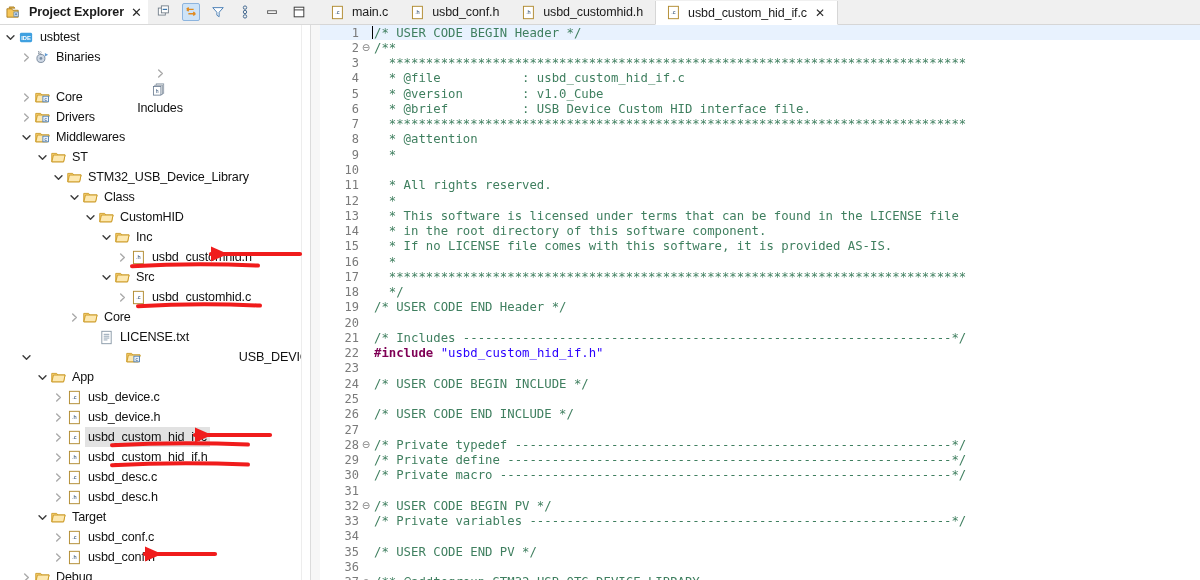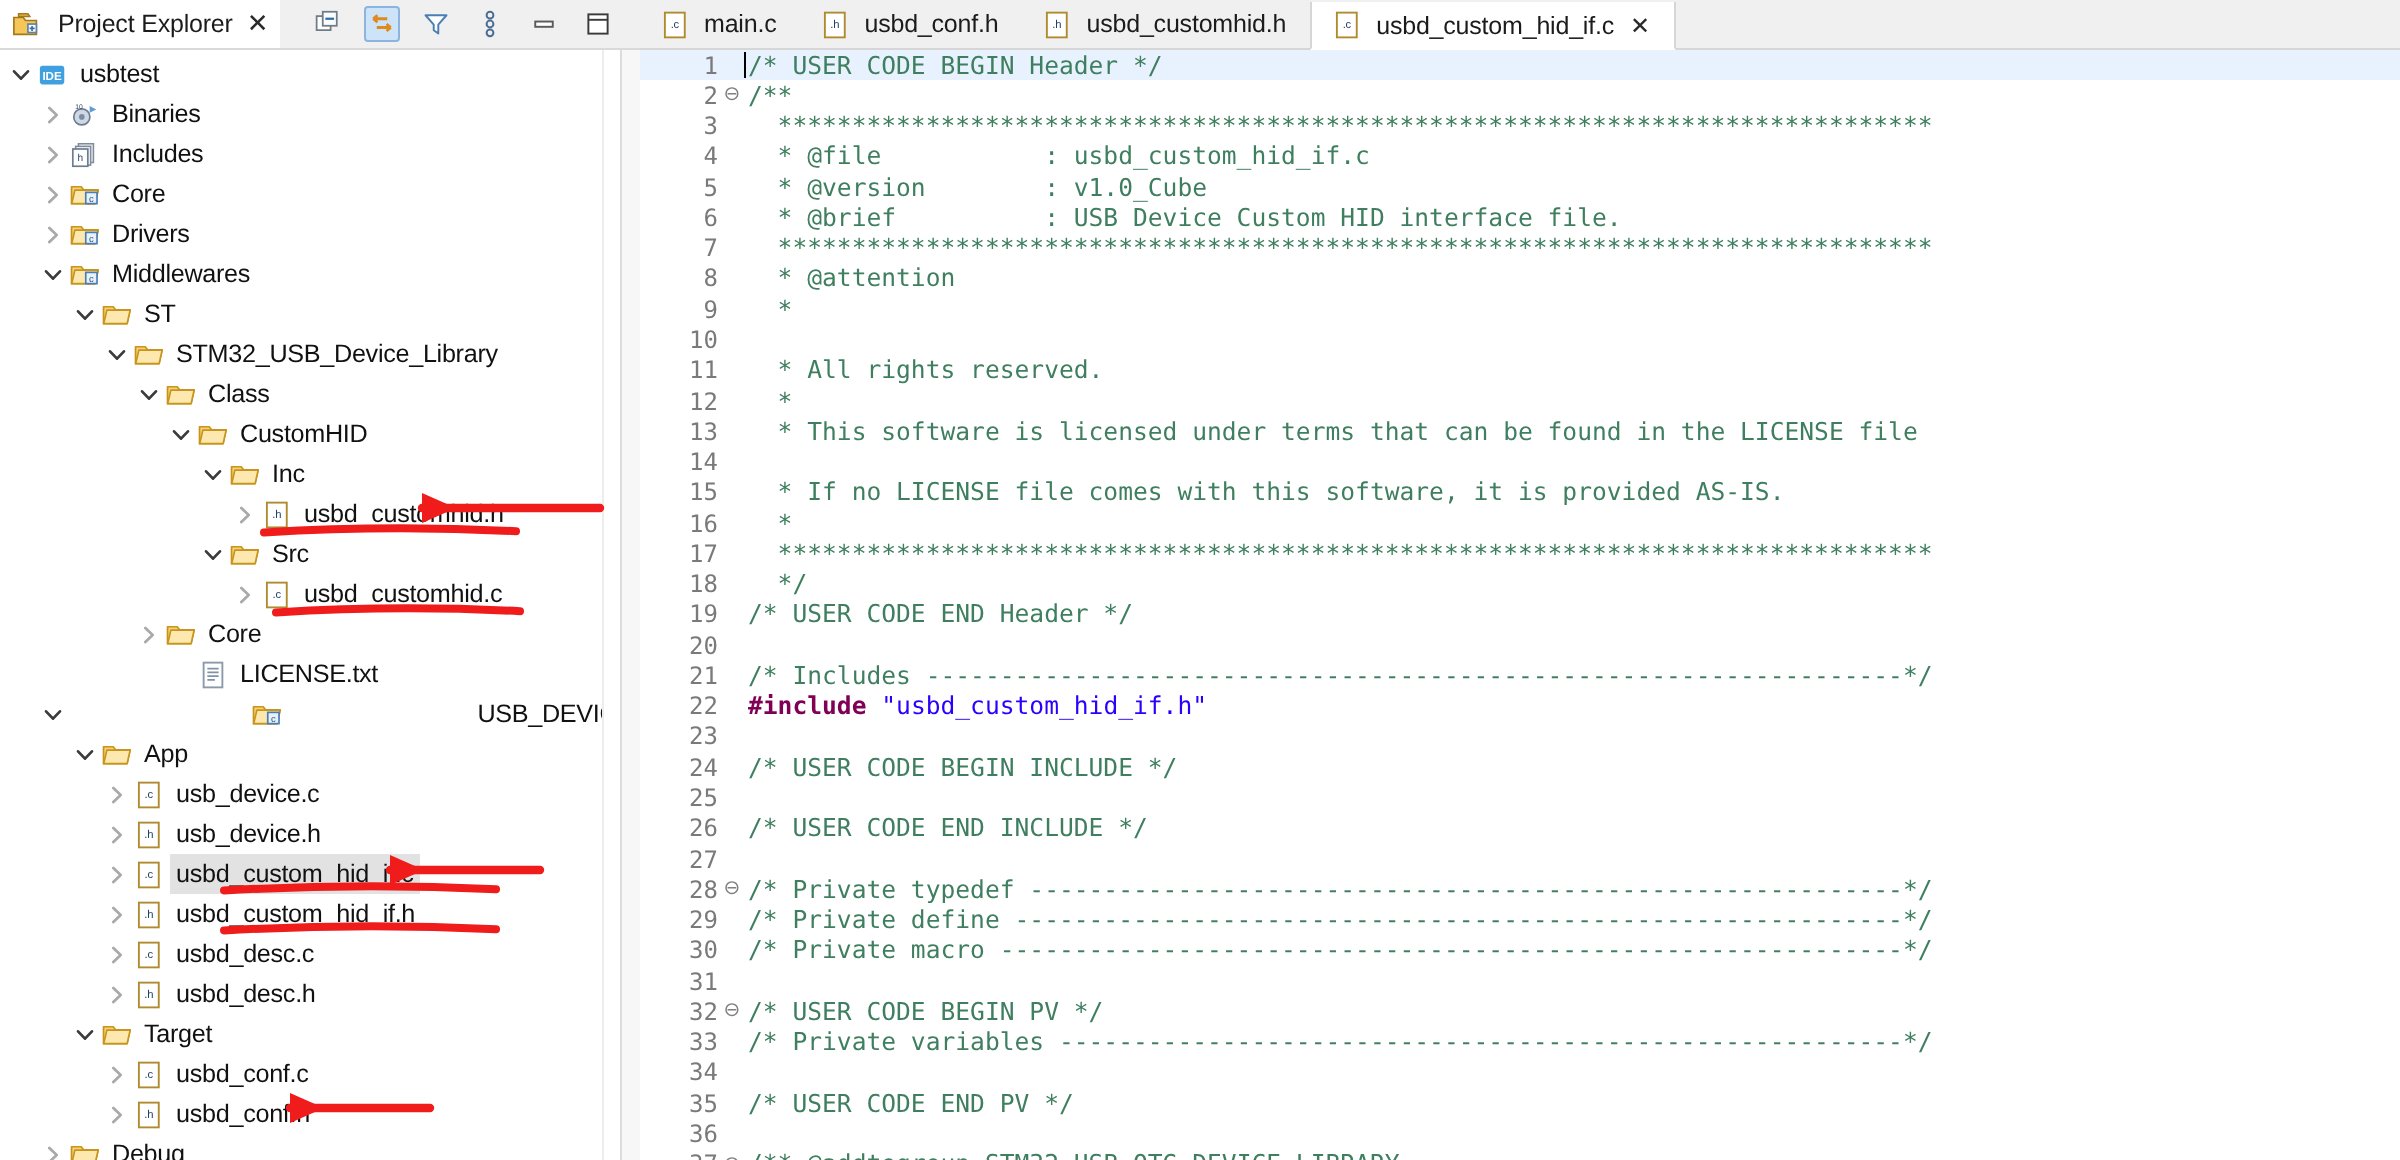--- a/index.html
+++ b/index.html
@@ -37,20 +37,21 @@
   }
   #view-tab {
     display: flex;
     align-items: center;
     height: 24px;
     padding: 0 6px 0 4px;
     background: #ffffff;
     gap: 5px;
     position: relative;
     z-index: 3;
+    font-weight: bold;
   }
   #view-tab .vt-title {
     font-size: 12.5px;
     color: #1b1b1b;
     white-space: nowrap;
     letter-spacing: -0.1px;
   }
   .vt-close {
     font-size: 13px;
     color: #2a2a2a;
@@ -343,21 +344,21 @@
           <span class="ico">
             <svg width="15" height="15" viewBox="0 0 16 16">
               <circle cx="6.3" cy="9" r="4.3" fill="#cfd8e4" stroke="#6b7d92" stroke-width="0.9"></circle>
               <circle cx="6.3" cy="9" r="1.5" fill="#7b8ea4"></circle>
               <path d="M10.5 3.2 L14 5 L10.5 6.8 Z" fill="#5f9bd5"></path>
               <text x="2.8" y="4.6" font-size="3.6" fill="#33475e" font-family="Liberation Sans, sans-serif">10</text>
             </svg>
           </span>
           <span class="lbl">Binaries</span>
         </div>
-        <div class="row" style="padding-left: 20px;">
+        <div class="row" style=" flex-direction: column;">
           <span class="twisty">
             <svg width="11" height="11" viewBox="0 0 12 12">
               <path d="M4 2.2 L8 6 L4 9.8" fill="none" stroke="#a9a9a9" stroke-width="1.5" stroke-linecap="round" stroke-linejoin="round"></path>
             </svg>
           </span>
           <span class="ico">
             <svg width="15" height="15" viewBox="0 0 16 16">
               <rect x="4.5" y="2" width="8" height="10" fill="#f0f0f0" stroke="#7d8b9c" stroke-width="0.8"></rect>
               <rect x="3" y="3.4" width="8" height="10" fill="#f7f7f7" stroke="#7d8b9c" stroke-width="0.8"></rect>
               <rect x="1.5" y="4.8" width="8" height="9.2" fill="#ffffff" stroke="#6b7d92" stroke-width="0.9"></rect>
@@ -773,21 +774,21 @@
         <div class="cline"><span class="gutter">4</span><span class="fold"></span><span class="ctext"><span class="cmt">  * @file           : usbd_custom_hid_if.c</span></span></div>
         <div class="cline"><span class="gutter">5</span><span class="fold"></span><span class="ctext"><span class="cmt">  * @version        : v1.0_Cube</span></span></div>
         <div class="cline"><span class="gutter">6</span><span class="fold"></span><span class="ctext"><span class="cmt">  * @brief          : USB Device Custom HID interface file.</span></span></div>
         <div class="cline"><span class="gutter">7</span><span class="fold"></span><span class="ctext"><span class="cmt">  ******************************************************************************</span></span></div>
         <div class="cline"><span class="gutter">8</span><span class="fold"></span><span class="ctext"><span class="cmt">  * @attention</span></span></div>
         <div class="cline"><span class="gutter">9</span><span class="fold"></span><span class="ctext"><span class="cmt">  *</span></span></div>
         <div class="cline"><span class="gutter">10</span><span class="fold"></span></div>
         <div class="cline"><span class="gutter">11</span><span class="fold"></span><span class="ctext"><span class="cmt">  * All rights reserved.</span></span></div>
         <div class="cline"><span class="gutter">12</span><span class="fold"></span><span class="ctext"><span class="cmt">  *</span></span></div>
         <div class="cline"><span class="gutter">13</span><span class="fold"></span><span class="ctext"><span class="cmt">  * This software is licensed under terms that can be found in the LICENSE file</span></span></div>
-        <div class="cline"><span class="gutter">14</span><span class="fold"></span></div>
+        <div class="cline"><span class="gutter">14</span><span class="fold"></span><span class="ctext"><span class="cmt">  * in the root directory of this software component.</span></span></div>
         <div class="cline"><span class="gutter">15</span><span class="fold"></span><span class="ctext"><span class="cmt">  * If no LICENSE file comes with this software, it is provided AS-IS.</span></span></div>
         <div class="cline"><span class="gutter">16</span><span class="fold"></span><span class="ctext"><span class="cmt">  *</span></span></div>
         <div class="cline"><span class="gutter">17</span><span class="fold"></span><span class="ctext"><span class="cmt">  ******************************************************************************</span></span></div>
         <div class="cline"><span class="gutter">18</span><span class="fold"></span><span class="ctext"><span class="cmt">  */</span></span></div>
         <div class="cline"><span class="gutter">19</span><span class="fold"></span><span class="ctext"><span class="cmt">/* USER CODE END Header */</span></span></div>
         <div class="cline"><span class="gutter">20</span><span class="fold"></span><span class="ctext"></span></div>
         <div class="cline"><span class="gutter">21</span><span class="fold"></span><span class="ctext"><span class="cmt">/* Includes ------------------------------------------------------------------*/</span></span></div>
         <div class="cline"><span class="gutter">22</span><span class="fold"></span><span class="ctext"><span class="kw">#include</span> <span class="str">"usbd_custom_hid_if.h"</span></span></div>
         <div class="cline"><span class="gutter">23</span><span class="fold"></span><span class="ctext"></span></div>
         <div class="cline"><span class="gutter">24</span><span class="fold"></span><span class="ctext"><span class="cmt">/* USER CODE BEGIN INCLUDE */</span></span></div>

